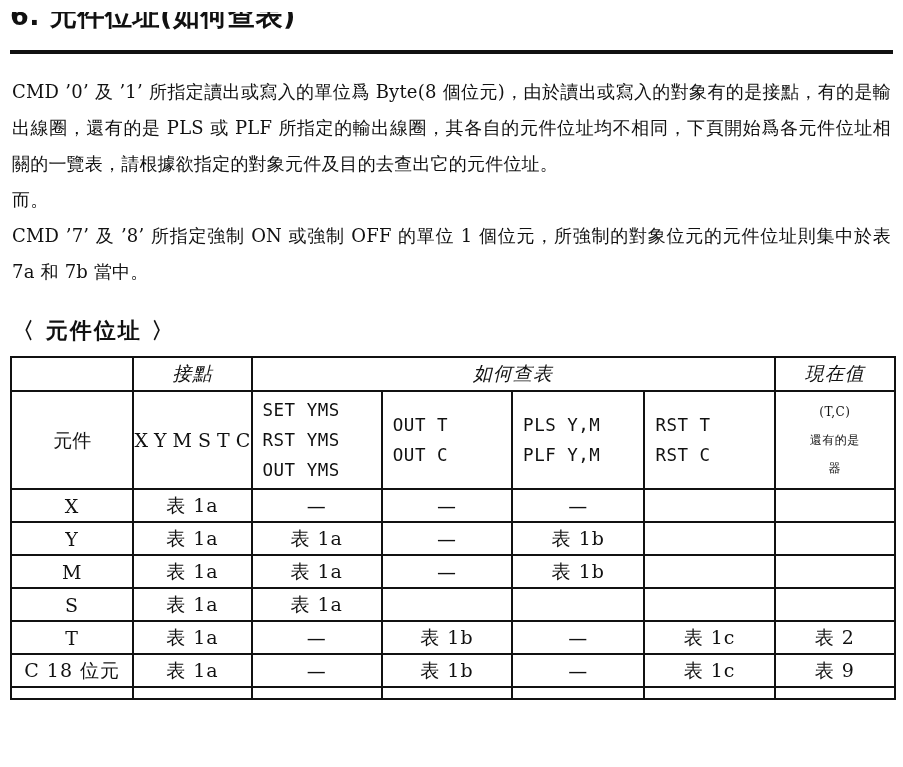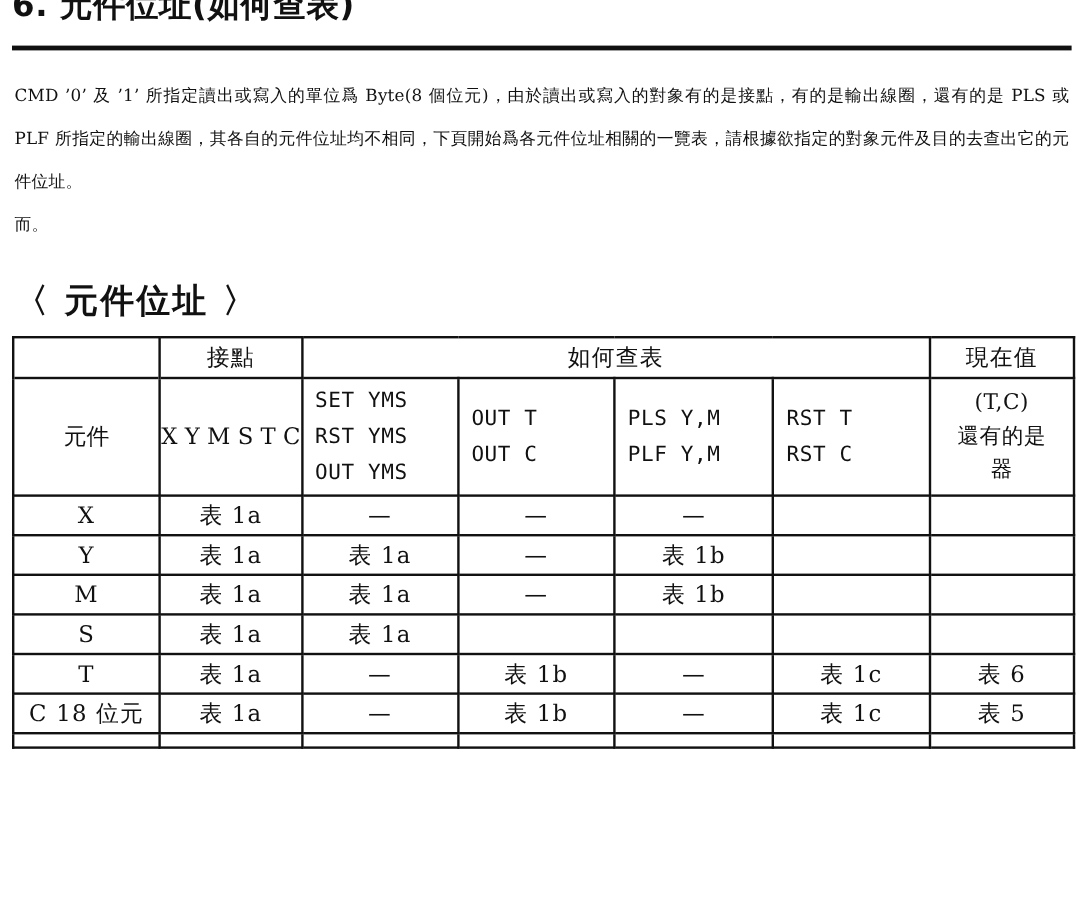--- a/index.html
+++ b/index.html
@@ -12,21 +12,21 @@
     height: 767px;
     overflow: hidden;
     font-family: "DejaVu Serif", "Liberation Serif", serif;
     color: #111;
   }
   .page {
     position: relative;
     width: 903px;
     height: 767px;
     box-sizing: border-box;
-    padding: 0 8px;
+    padding: 12px 8px;
   }
 
   
   .heading-clip {
     position: relative;
     height: 34px;
     overflow: hidden;
   }
   .heading {
     position: absolute;
@@ -43,33 +43,33 @@
   }
   .rule {
     margin: 4px 2px 0 2px;
     height: 4px;
     background: #111;
   }
 
   
   .body-text {
     margin: 20px 4px 0 4px;
-    font-size: 14px;
+    font-size: 18px;
     line-height: 36px;
     letter-spacing: 0.2px;
   }
   .body-text p {
     margin: 0;
     text-align: justify;
   }
 
   
   .subheading {
     margin: 26px 4px 10px 4px;
-    font-size: 28px;
+    font-size: 22px;
     font-weight: bold;
     font-family: "DejaVu Sans", "Liberation Sans", sans-serif;
     letter-spacing: 2px;
   }
 
   
   table.addr {
     margin: 0 2px;
     width: 886px;
     border-collapse: collapse;
@@ -88,35 +88,36 @@
   .col-set    { width: 130px; }
   .col-out    { width: 130px; }
   .col-pls    { width: 132px; }
   .col-rst    { width: 130px; }
   .col-now    { width: 120px; }
 
   .hdr-top td {
     height: 32px;
     font-size: 20px;
     letter-spacing: 1px;
+    font-style: italic;
   }
   .hdr-main td {
     height: 96px;
     font-size: 19px;
     line-height: 30px;
   }
   .hdr-main .mc {
     font-family: "DejaVu Sans Mono", "Liberation Mono", monospace;
     font-size: 17.5px;
     letter-spacing: 0.5px;
     text-align: left;
     padding-left: 10px;
   }
   .hdr-main .now {
-    font-size: 18px;
+    font-size: 12px;
     line-height: 28px;
     letter-spacing: 0.5px;
   }
   .rowcell {
     height: 31px;
     letter-spacing: 1px;
   }
   .dash {
     font-family: "DejaVu Sans", "Liberation Sans", sans-serif;
   }
@@ -135,20 +136,21 @@
     <div class="heading">
       <span class="num">6.</span><span>元件位址(如何查表)</span>
     </div>
   </div>
 
   <div class="rule"></div>
 
   <div class="body-text">
     <p>CMD ’0’ 及 ’1’ 所指定讀出或寫入的單位爲 Byte(8 個位元)，由於讀出或寫入的對象有的是接點，有的是輸出線圈，還有的是 PLS 或 PLF 所指定的輸出線圈，其各自的元件位址均不相同，下頁開始爲各元件位址相關的一覽表，請根據欲指定的對象元件及目的去查出它的元件位址。</p>
     <p>而。</p>
+    <p>CMD ’7’ 及 ’8’ 所指定強制 ON 或強制 OFF 的單位 1 個位元，所強制的對象位元的元件位址則集中於表 7a 和 7b 當中。</p>
   </div>
 
   <div class="subheading">〈 元件位址 〉</div>
 
   <table class="addr">
     <colgroup>
       <col class="col-elem">
         <col class="col-contact">
         <col class="col-set">
       <col class="col-out">
@@ -226,30 +228,30 @@
         <td class="rowcell"></td>
         <td class="rowcell"></td>
       </tr>
       <tr>
         <td class="rowcell elem-label">T</td>
         <td class="rowcell tbl-ref">表 1a</td>
         <td class="rowcell dash">—</td>
         <td class="rowcell tbl-ref">表 1b</td>
         <td class="rowcell dash">—</td>
         <td class="rowcell tbl-ref">表 1c</td>
-        <td class="rowcell tbl-ref">表 6</td>
+        <td class="rowcell tbl-ref">表 2</td>
       </tr>
       <tr>
         <td class="rowcell elem-label">C 18 位元</td>
         <td class="rowcell tbl-ref">表 1a</td>
         <td class="rowcell dash">—</td>
         <td class="rowcell tbl-ref">表 1b</td>
         <td class="rowcell dash">—</td>
         <td class="rowcell tbl-ref">表 1c</td>
-        <td class="rowcell tbl-ref">表 5</td>
+        <td class="rowcell tbl-ref">表 9</td>
       </tr>
       <tr class="clipped-row">
         <td></td>
         <td></td>
         <td></td>
         <td></td>
         <td></td>
         <td></td>
         <td></td>
       </tr>

